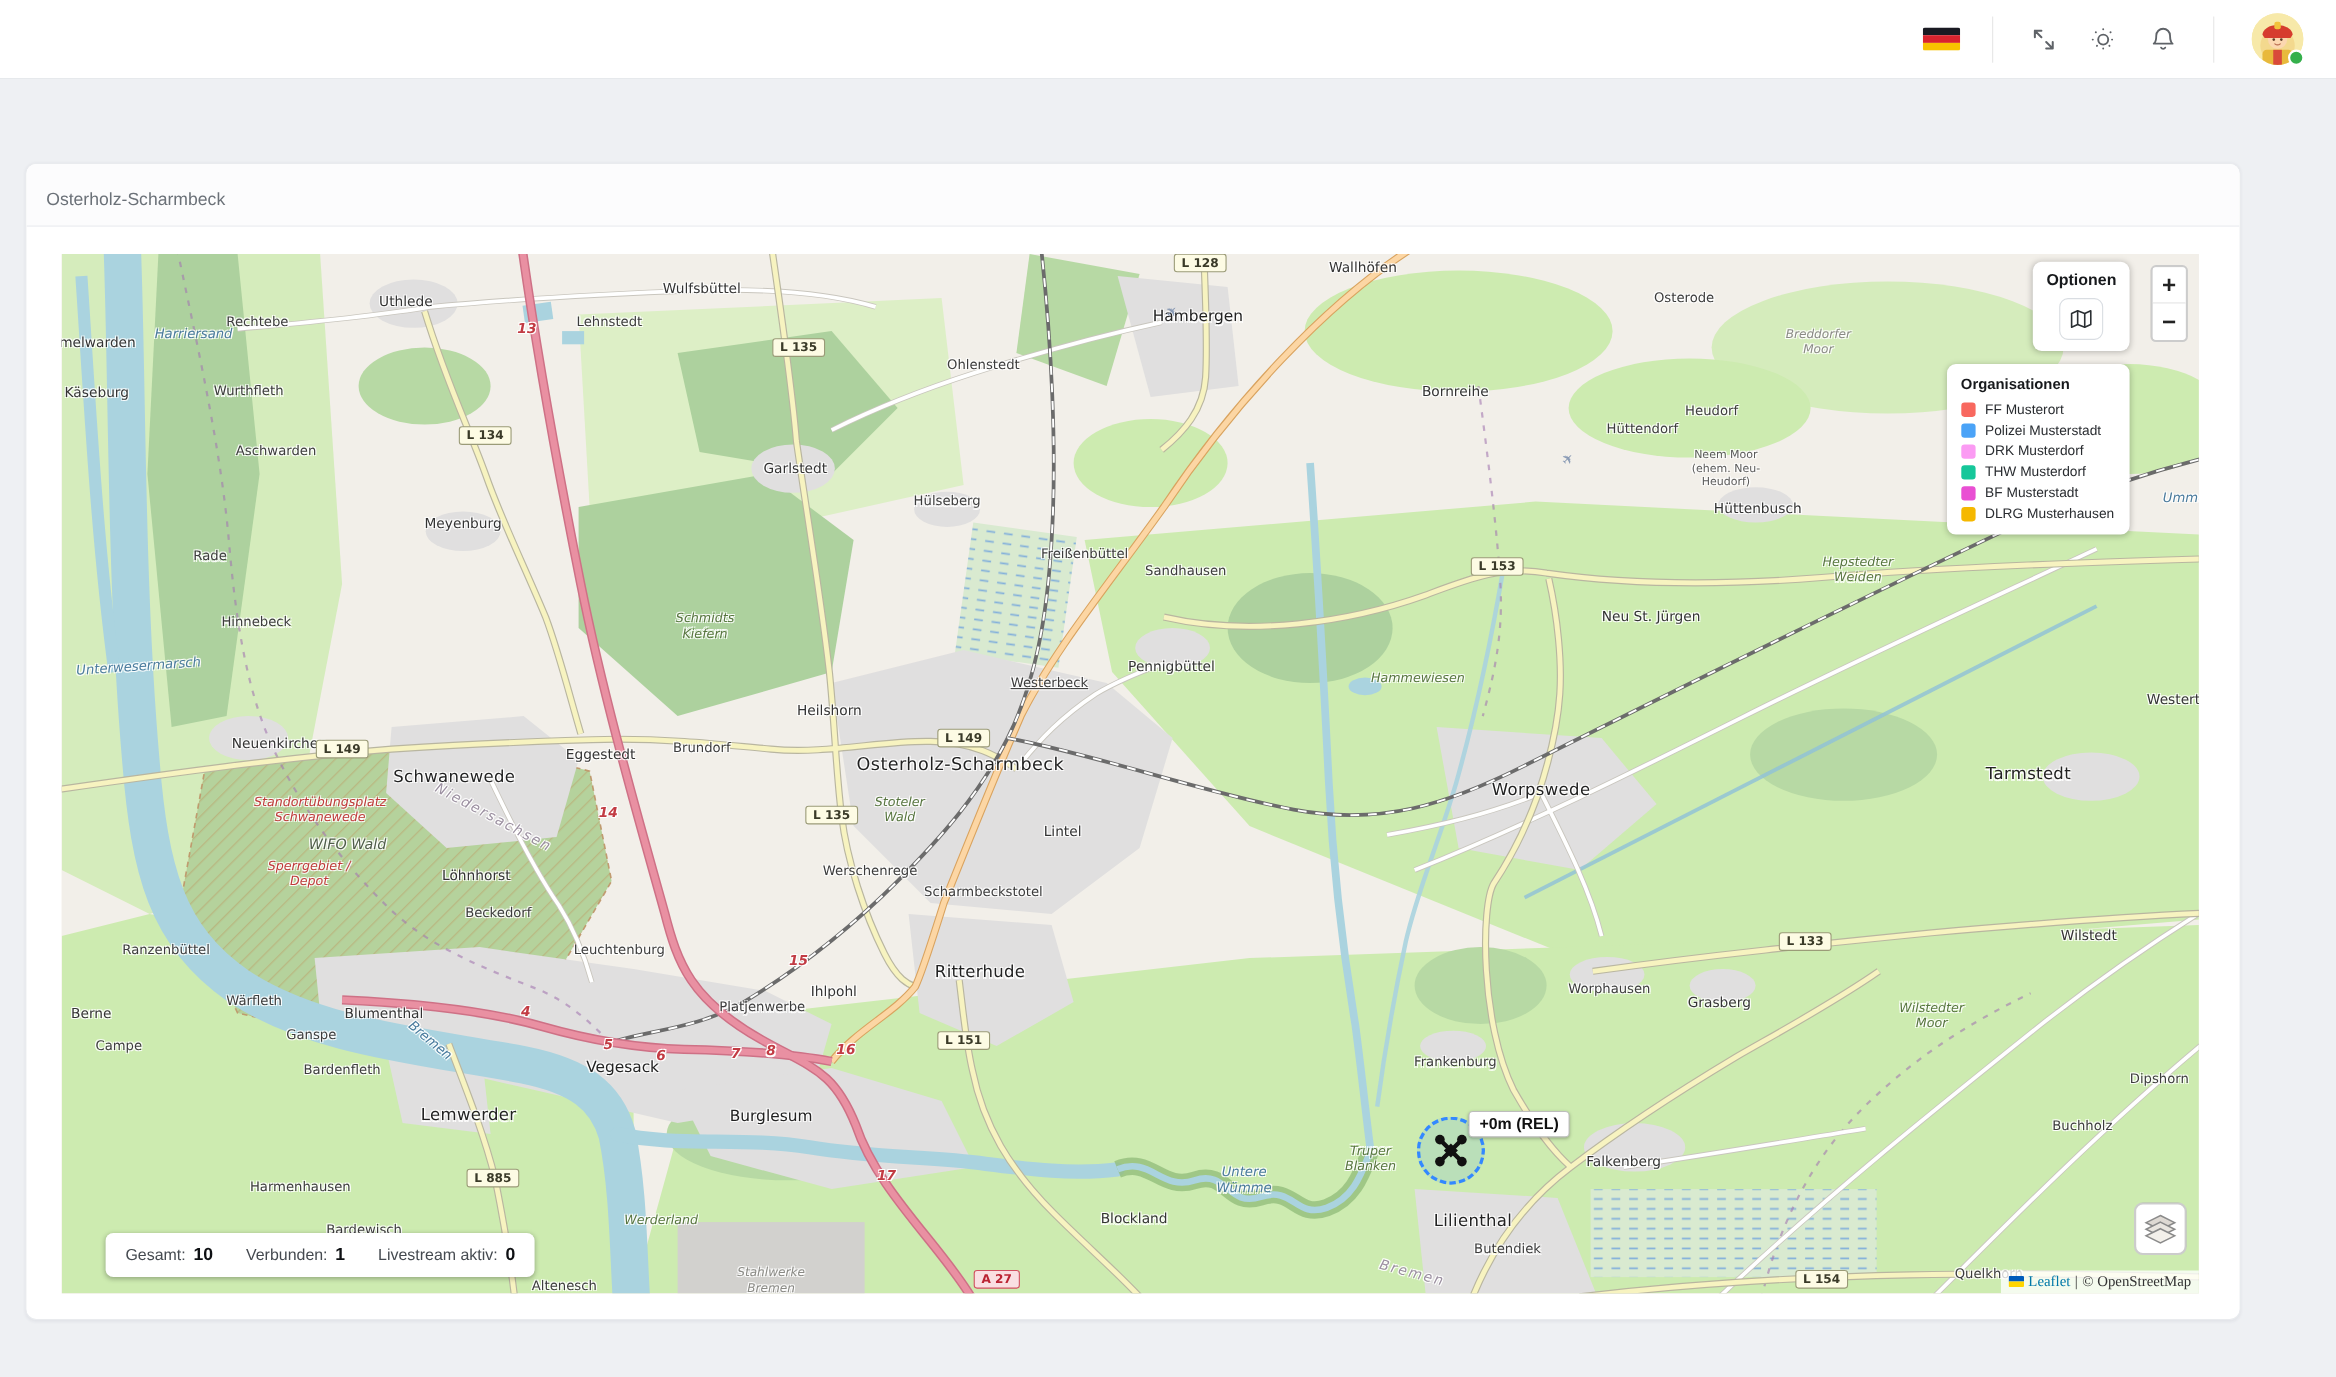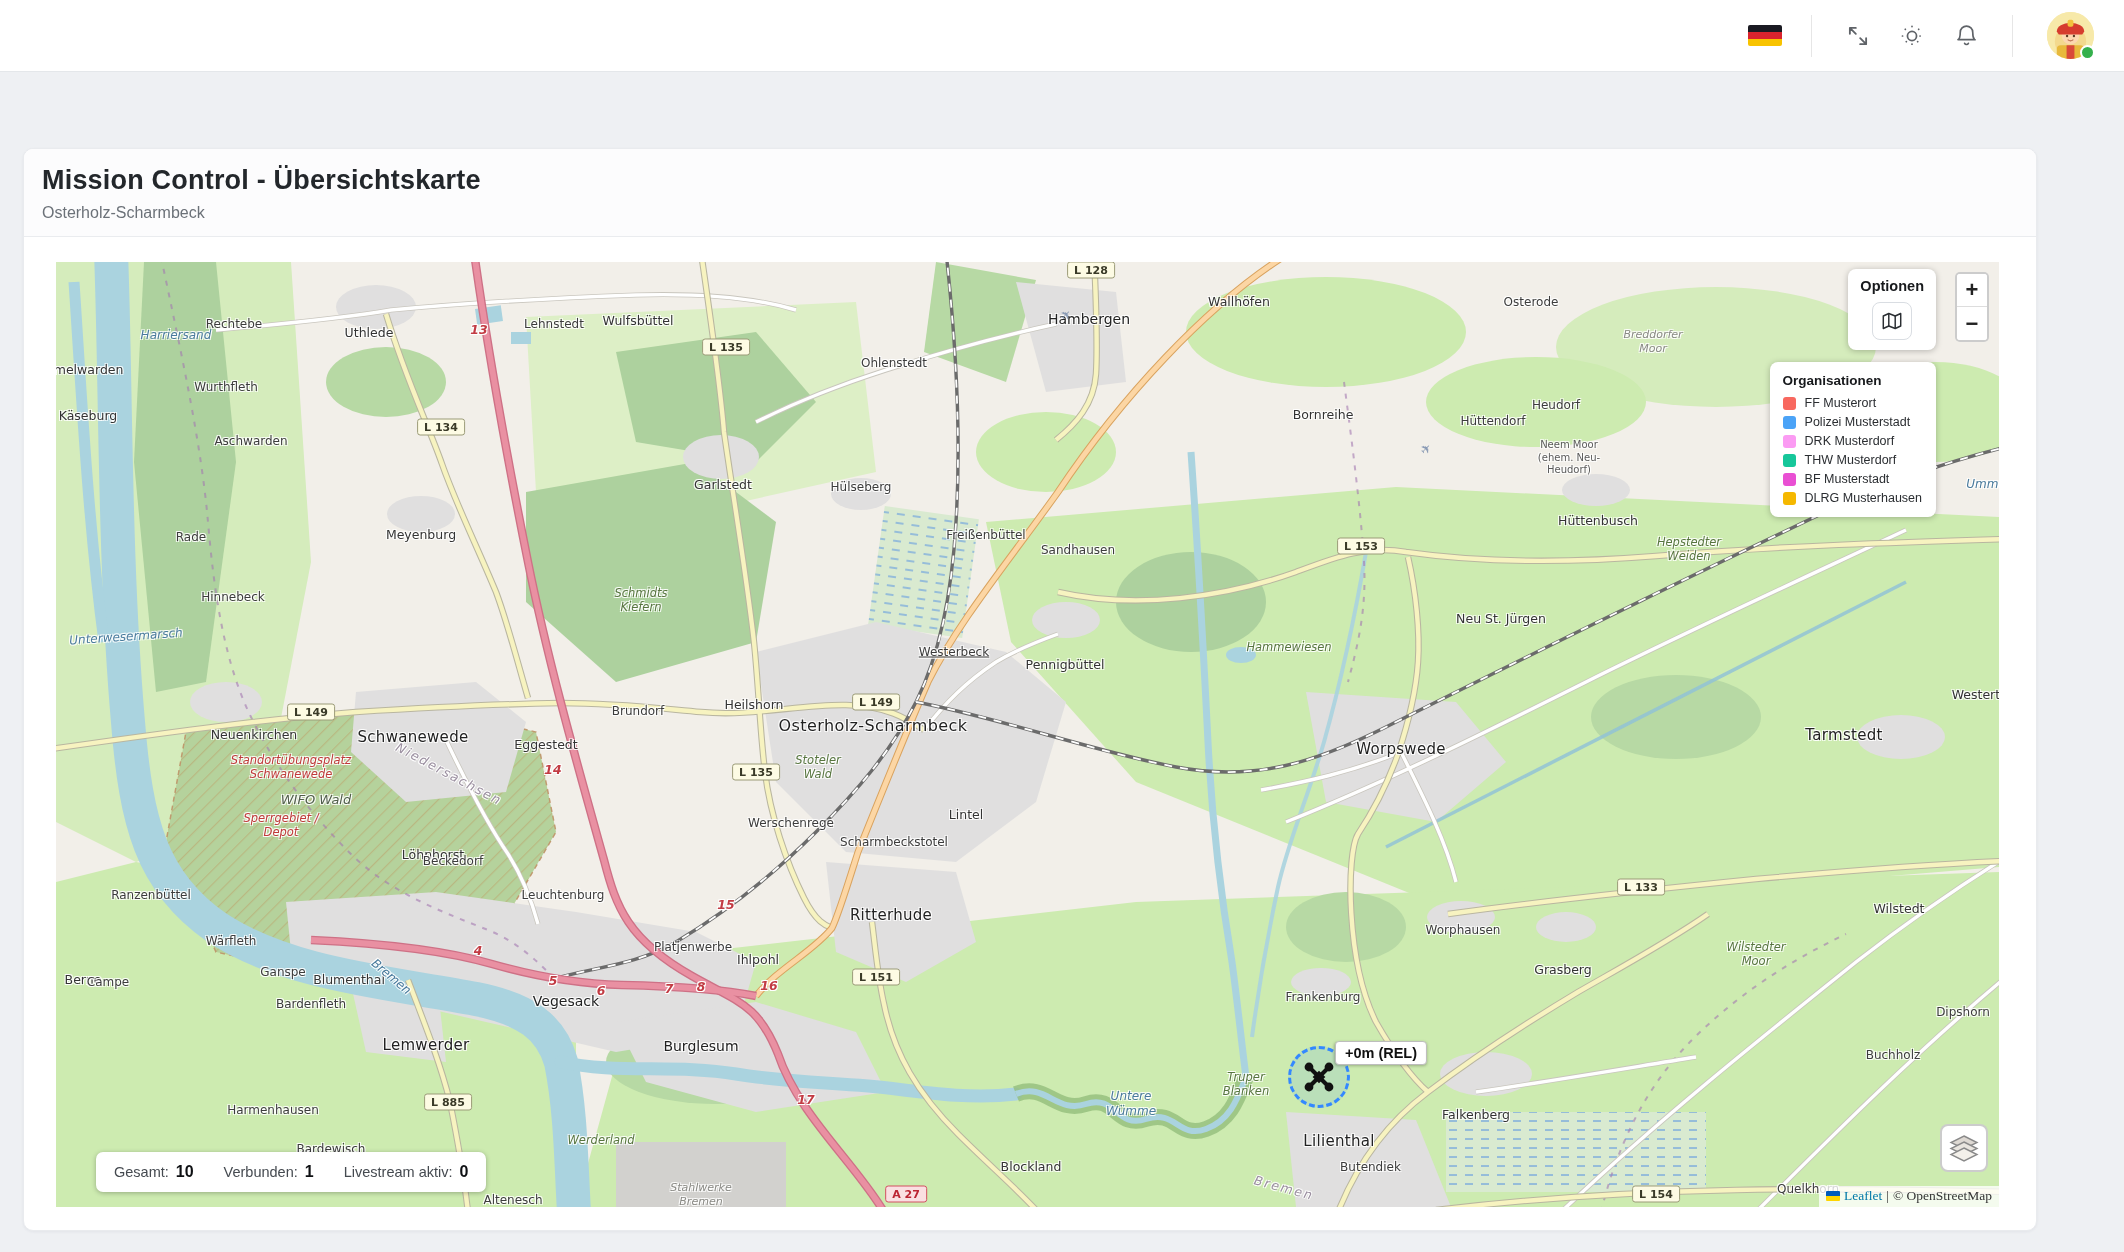--- a/index.html
+++ b/index.html
@@ -33,21 +33,21 @@
          font-family:"DejaVu Sans",sans-serif; cursor:grab; }
   .map svg.basemap { position:absolute; inset:0; width:100%; height:100%; }
 
   .lbl { position:absolute; transform:translate(-50%,-50%); white-space:pre-line; text-align:center;
          line-height:1.25; pointer-events:none; color:#333;
          text-shadow:1px 1px 0 rgba(255,255,255,.85), -1px -1px 0 rgba(255,255,255,.85),
                      1px -1px 0 rgba(255,255,255,.85), -1px 1px 0 rgba(255,255,255,.85); }
   .lbl.city   { font-size:16px; color:#1f1f1f; letter-spacing:.4px; }
   .lbl.city2  { font-size:15px; color:#222; letter-spacing:.3px; }
   .lbl.townlg { font-size:14px; color:#222; }
-  .lbl.town   { font-size:12.5px; color:#333;margin-top:28px; }
+  .lbl.town   { font-size:12.5px; color:#333; }
   .lbl.hamlet { font-size:12px; color:#3c3c3c; }
   .lbl.small  { font-size:10px; color:#5a5a5a; }
   .lbl.green  { font-size:11.5px; font-style:italic; color:#57753f; }
   .lbl.water  { font-size:12px; font-style:italic; color:#4a7b9d; }
   .lbl.danger { font-size:11.5px; font-style:italic; color:#c03a3a; }
   .lbl.grey   { font-size:11px; font-style:italic; color:#8a8a85; }
   .lbl.dark   { font-size:13px; font-style:italic; color:#4f5d49; }
   .lbl.boundary { font-size:12.5px; font-style:italic; color:#9b8fa0; letter-spacing:2px; }
 
   .shield { position:absolute; transform:translate(-50%,-50%); font-size:11px; font-weight:bold;
@@ -151,21 +151,20 @@
       <circle cx="27.5" cy="24.5" r="1.2" fill="#5a3b26"></circle>
       <path d="M21.5 28.5 q2.5 2 5 0" stroke="#b96a4c" stroke-width="1.1" fill="none" stroke-linecap="round"></path>
     </svg>
     <span class="status-dot"></span>
   </div>
 </header>
 
 <main class="content">
   <section class="card">
     <div class="card-header">
-      <h1 class="card-title">Mission Control - Übersichtskarte</h1>
       <div class="card-subtitle">Osterholz-Scharmbeck</div>
     </div>
     <div class="card-body">
 
       <div class="map" id="map">
 
         <svg class="basemap" viewBox="0 0 1943 945" preserveAspectRatio="none">
           <defs>
             <pattern id="hatch" patternUnits="userSpaceOnUse" width="10" height="10" patternTransform="rotate(45)">
               <line x1="0" y1="0" x2="0" y2="10" stroke="#c08a52" stroke-width="2.4" opacity="0.4"></line>

